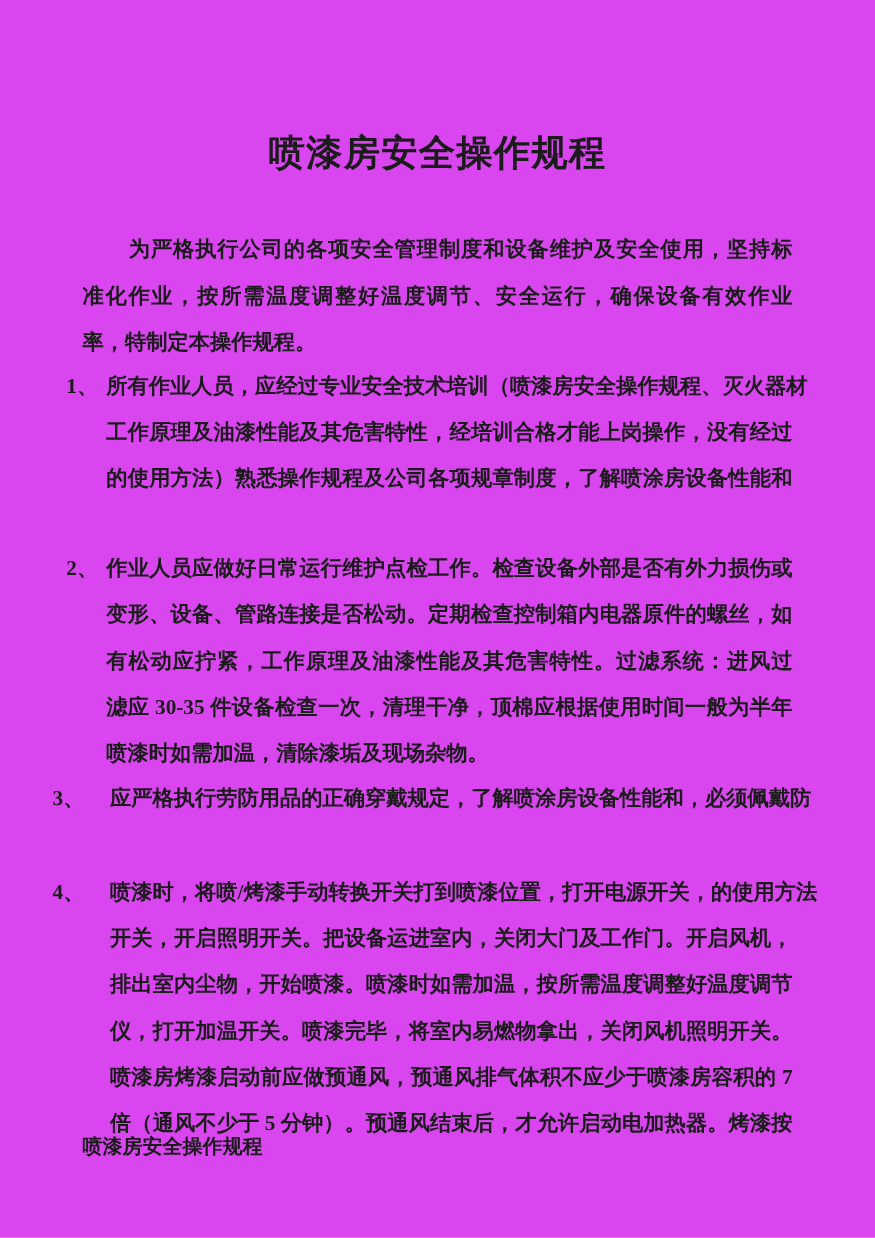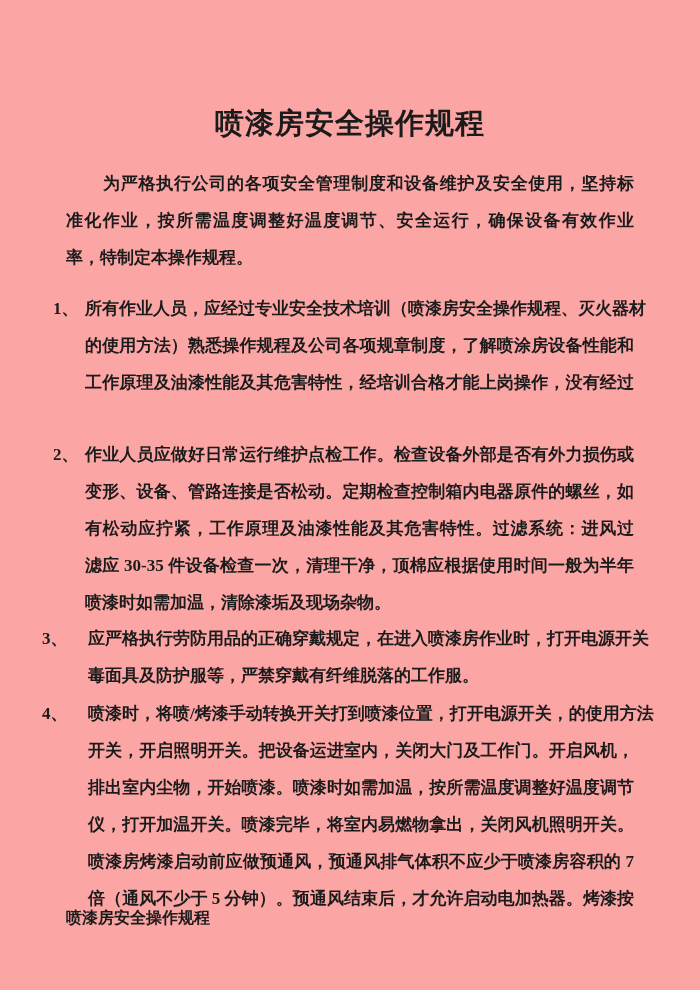--- a/index.html
+++ b/index.html
@@ -9,21 +9,21 @@
     background: #ffffff;
     position: relative;
     font-family: "Liberation Serif", "DejaVu Serif", serif;
     color: #1b1b1b;
     font-weight: 700;
     overflow: hidden;
   }
   .page {
     position: absolute;
     inset: 0;
-    background: #fca5a5;
+    background: #d946ef;
   }
   .title {
     position: absolute;
     top: 104px;
     left: 0;
     width: 100%;
     margin: 0;
     text-align: center;
     font-size: 29px;
     line-height: 38px;
@@ -36,21 +36,21 @@
     height: 37px;
     text-align: justify;
     text-align-last: justify;
     white-space: nowrap;
     overflow: visible;
   }
   .line.last { text-align-last: left; }
   .line.indent { text-indent: 37px; }
   .intro {
     position: absolute;
-    top: 165px;
+    top: 181px;
     left: 66px;
     width: 568px;
   }
   .item {
     position: absolute;
     width: 549px;
   }
   .item .num {
     position: absolute;
     top: 0;
@@ -87,37 +87,36 @@
 
   <div class="intro">
     <div class="line indent">为严格执行公司的各项安全管理制度和设备维护及安全使用，坚持标</div>
     <div class="line">准化作业，按所需温度调整好温度调节、安全运行，确保设备有效作业</div>
     <div class="line last">率，特制定本操作规程。</div>
   </div>
 
   <div class="item item-1">
     <span class="num">1、</span>
     <div class="line">所有作业人员，应经过专业安全技术培训（喷漆房安全操作规程、灭火器材</div>
+    <div class="line">工作原理及油漆性能及其危害特性，经培训合格才能上岗操作，没有经过</div>
     <div class="line">的使用方法）熟悉操作规程及公司各项规章制度，了解喷涂房设备性能和</div>
-    <div class="line">工作原理及油漆性能及其危害特性，经培训合格才能上岗操作，没有经过</div>
   </div>
 
   <div class="item item-2">
     <span class="num">2、</span>
     <div class="line">作业人员应做好日常运行维护点检工作。检查设备外部是否有外力损伤或</div>
     <div class="line">变形、设备、管路连接是否松动。定期检查控制箱内电器原件的螺丝，如</div>
     <div class="line">有松动应拧紧，工作原理及油漆性能及其危害特性。过滤系统：进风过</div>
     <div class="line">滤应 30-35 件设备检查一次，清理干净，顶棉应根据使用时间一般为半年</div>
     <div class="line last">喷漆时如需加温，清除漆垢及现场杂物。</div>
   </div>
 
   <div class="item item-3">
     <span class="num">3、</span>
-    <div class="line">应严格执行劳防用品的正确穿戴规定，在进入喷漆房作业时，打开电源开关</div>
-    <div class="line last">毒面具及防护服等，严禁穿戴有纤维脱落的工作服。</div>
+    <div class="line">应严格执行劳防用品的正确穿戴规定，了解喷涂房设备性能和，必须佩戴防</div>
   </div>
 
   <div class="item item-4">
     <span class="num">4、</span>
     <div class="line">喷漆时，将喷/烤漆手动转换开关打到喷漆位置，打开电源开关，的使用方法</div>
     <div class="line">开关，开启照明开关。把设备运进室内，关闭大门及工作门。开启风机，</div>
     <div class="line">排出室内尘物，开始喷漆。喷漆时如需加温，按所需温度调整好温度调节</div>
     <div class="line">仪，打开加温开关。喷漆完毕，将室内易燃物拿出，关闭风机照明开关。</div>
     <div class="line">喷漆房烤漆启动前应做预通风，预通风排气体积不应少于喷漆房容积的 7</div>
     <div class="line">倍（通风不少于 5 分钟）。预通风结束后，才允许启动电加热器。烤漆按</div>

